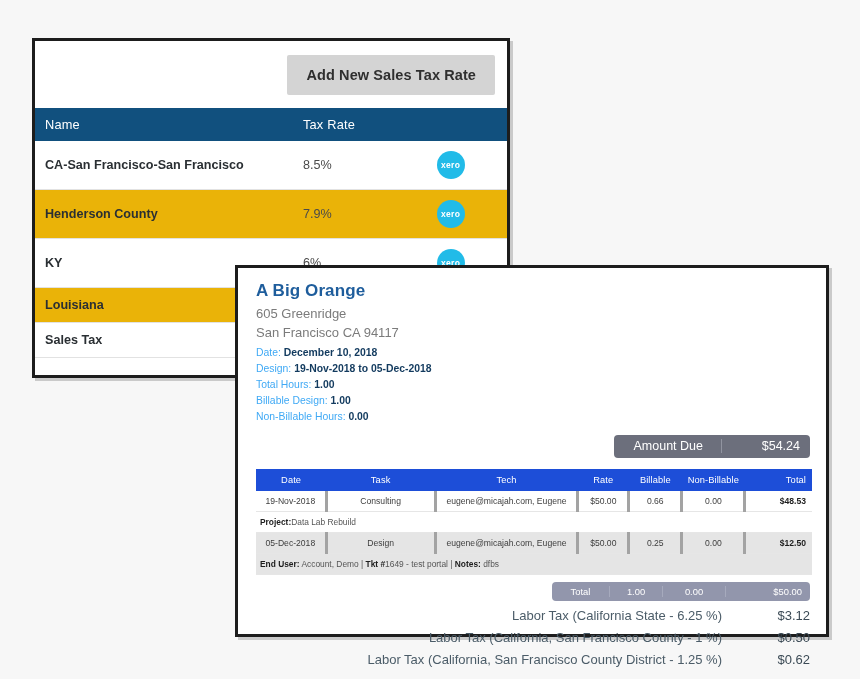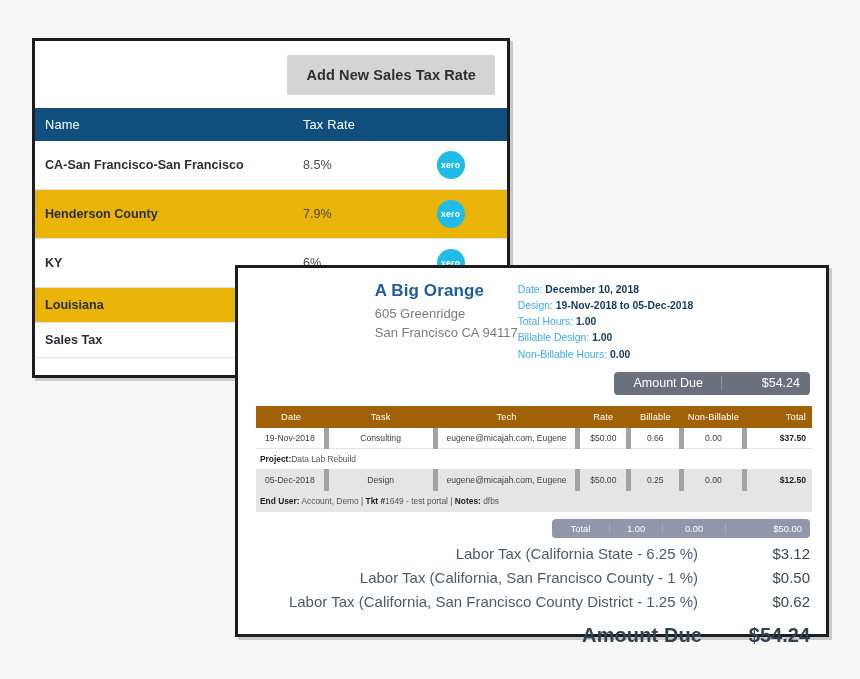--- a/index.html
+++ b/index.html
@@ -113,22 +113,23 @@
     border: 3px solid #1d1d1d;
     box-sizing: border-box;
     box-shadow: 3px 3px 0 rgba(0,0,0,0.18);
     z-index: 2;
     padding: 0;
   }
   .inv-inner { padding: 12px 14px 0 18px; }
 
   .inv-head {
     display: flex;
-    justify-content: center;
+    justify-content: flex-start;
     align-items: flex-start;
+    flex-direction: column;
   }
   .company-name {
     font-size: 17px;
     font-weight: bold;
     color: #1e5d9c;
     line-height: 1.25;
     letter-spacing: .1px;
   }
   .company-addr {
     font-size: 13px;
@@ -171,41 +172,41 @@
   }
 
   
   table.inv-table {
     width: 100%;
     border-collapse: collapse;
     margin-top: 11px;
     table-layout: fixed;
   }
   table.inv-table th {
-    background: #a16207;
+    background: #1d4ed8;
     color: #ffffff;
     font-size: 9.3px;
     font-weight: normal;
     padding: 6px 4px;
     letter-spacing: .1px;
   }
   .c-date  { width: 13%; text-align: center; }
   .c-task  { width: 21%; text-align: center; }
   .c-tech  { width: 28%; text-align: center; }
   .c-rate  { width: 9%;  text-align: center; }
   .c-bill  { width: 9.5%; text-align: center; }
   .c-nbill { width: 11.5%; text-align: center; }
   .c-total { width: 12%;  text-align: right; padding-right: 6px !important; }
 
   table.inv-table td {
     font-size: 8.6px;
     color: #3d3d3d;
     padding: 5px 4px;
     border-bottom: 1px solid #e6e6e6;
-    border-right: 5px solid #a3a3a3;
+    border-right: 3px solid #a3a3a3;
   }
   table.inv-table td.c-total {
     font-weight: bold;
     color: #1d1d1d;
     border-right: none;
   }
   table.inv-table td.c-date { text-align: center; }
   table.inv-table tr.alt td { background: #e5e5e5; }
   table.inv-table td.note-cell {
     text-align: left;
@@ -240,25 +241,24 @@
     width: 76px;
     text-align: right;
     padding-right: 8px;
     border-right: none;
   }
 
   .tax-line {
     display: flex;
     justify-content: flex-end;
     align-items: flex-start;
-    font-size: 15px;
+    font-size: 13px;
     color: #4b5c68;
     margin-top: 7px;
     padding-right: 2px;
-    gap: 24px;
   }
   .tax-line .tl-desc { text-align: right; }
   .tax-line .tl-amt {
     width: 88px;
     text-align: right;
     color: #3b4a55;
   }
 
   .final-due {
     display: flex;
@@ -389,21 +389,21 @@
         </tr>
       </thead>
       <tbody>
         <tr>
           <td class="c-date">19-Nov-2018</td>
           <td class="c-task">Consulting</td>
           <td class="c-tech">eugene@micajah.com, Eugene</td>
           <td class="c-rate">$50.00</td>
           <td class="c-bill">0.66</td>
           <td class="c-nbill">0.00</td>
-          <td class="c-total">$37.50</td>
+          <td class="c-total">$48.53</td>
         </tr>
         <tr>
           <td class="note-cell" colspan="7"><span class="note-strong">Project:</span><span>Data Lab Rebuild</span></td>
         </tr>
         <tr class="alt">
           <td class="c-date">05-Dec-2018</td>
           <td class="c-task">Design</td>
           <td class="c-tech">eugene@micajah.com, Eugene</td>
           <td class="c-rate">$50.00</td>
           <td class="c-bill">0.25</td>

